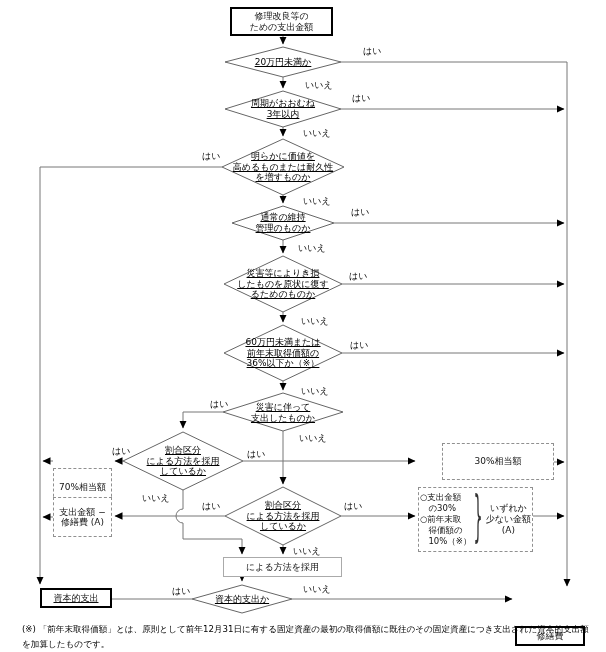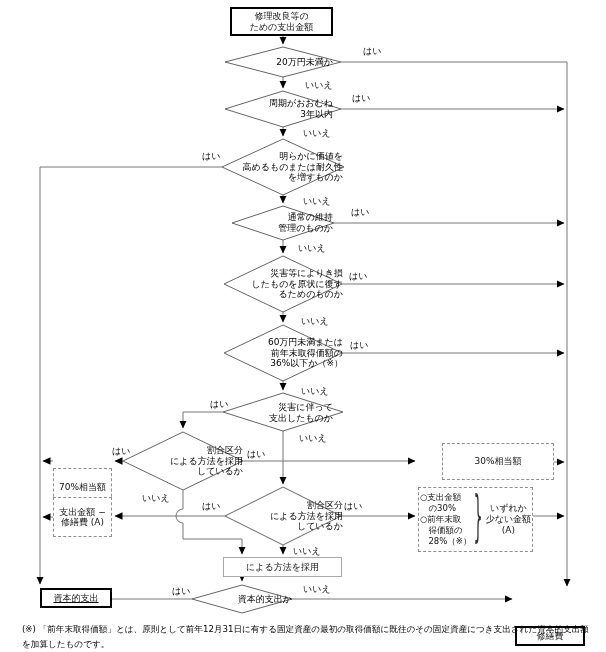--- a/index.html
+++ b/index.html
@@ -1,20 +1,20 @@
 <!DOCTYPE html>
 <html><head>
 <meta charset="utf-8">
 <style>
   * { margin:0; padding:0; box-sizing:border-box; }
   html,body { background:#fff; }
   body { font-family:"DejaVu Sans","Liberation Sans",sans-serif; color:#111; }
   #stage { position:relative; width:606px; height:652px; background:#fff; overflow:hidden;padding-left:38px; }
   #wires { position:absolute; left:0; top:0; }
-  .txt { position:absolute; font-size:9px; line-height:10.5px; text-align:right; white-space:pre-line; color:#000; }
+  .txt { position:absolute; font-size:9px; line-height:10.5px; text-align:center; white-space:pre-line; color:#000;text-decoration:underline; }
   .lbl { position:absolute; font-size:9px; line-height:10px; white-space:nowrap; color:#000; }
   .box { position:absolute; background:#fff; display:flex; align-items:center; justify-content:center;
          font-size:9px; line-height:10.5px; text-align:center; white-space:pre-line; }
   .bold-box   { border:2px solid #000; }
   .dash-box   { border:1px dashed #909090; }
   .thin-box   { border:1px solid #aaa; }
   .lesser-inner { display:flex; align-items:center; justify-content:center; gap:2px; }
   .lesser-bullets { font-size:8.5px; line-height:11px; text-align:left; white-space:pre-line; }
   .lesser-brace { font-size:13px; transform:scaleY(4.2) scaleX(1.1); display:inline-block;
                   font-weight:400; color:#333; margin:0 1px; }
@@ -91,21 +91,21 @@
 修繕費 (A)</div>
 
   <div class="box dash-box" style="left:442px; top:443px; width:112px; height:37px;">30%相当額</div>
 
   <div class="box dash-box" style="left:418px; top:487px; width:115px; height:65px;">
     <div class="lesser-inner">
       <div class="lesser-bullets">○支出金額
 　の30%
 ○前年末取
 　得価額の
-　28%（※）</div>
+　10%（※）</div>
       <div class="lesser-brace">}</div>
       <div class="lesser-label">いずれか
 少ない金額
 (A)</div>
     </div>
   </div>
 
   <div class="box thin-box" style="left:223px; top:557px; width:119px; height:20px;">による方法を採用</div>
 
   <div class="box bold-box" style="left:40px; top:588px; width:72px; height:20px;text-decoration:underline;">資本的支出</div>

